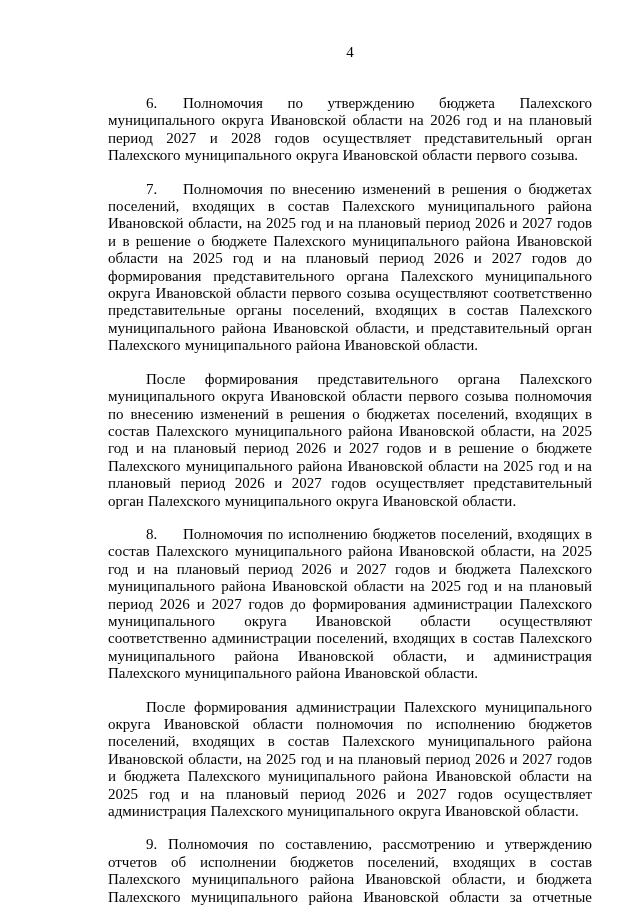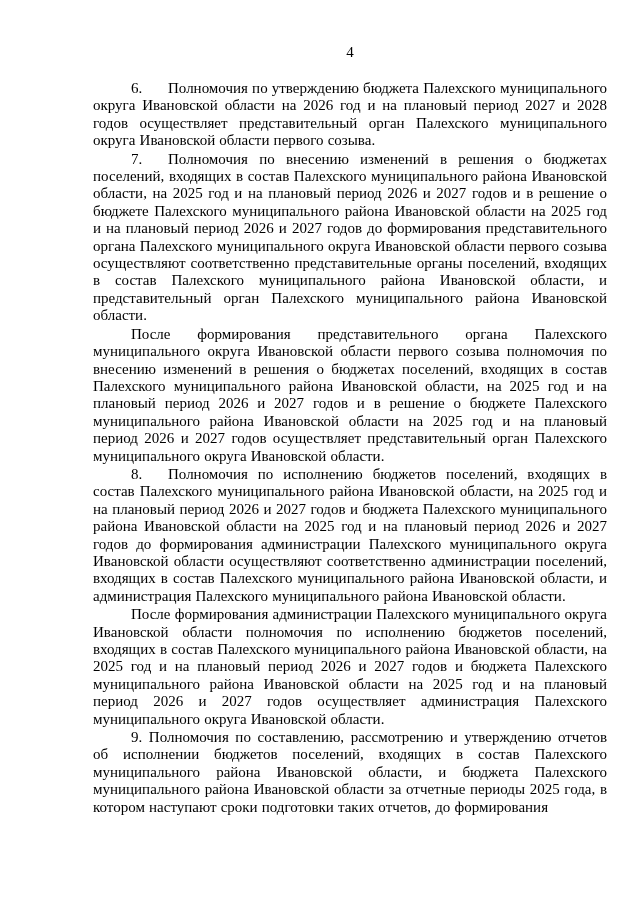--- a/index.html
+++ b/index.html
@@ -25,21 +25,21 @@
     font-size: 15px;
     line-height: 17.4px;
   }
   .content {
     position: absolute;
     top: 79px;
     left: 92px;
     width: 516px;
   }
   .para {
-    margin: 1px;
+    margin: 16px;
     font-size: 15px;
     line-height: 17.4px;
     text-align: justify;
     text-indent: 38px;
     word-spacing: 0.4px;
   }
   .num {
     text-indent: 0;
   }
   .num-wide {

